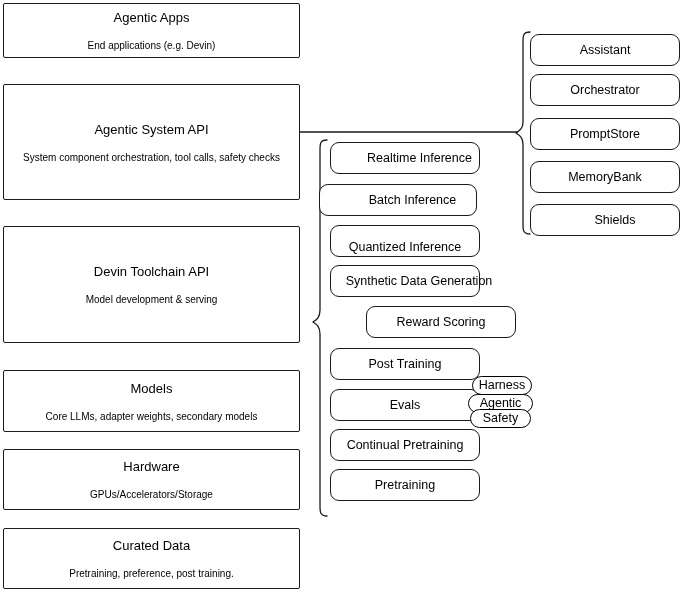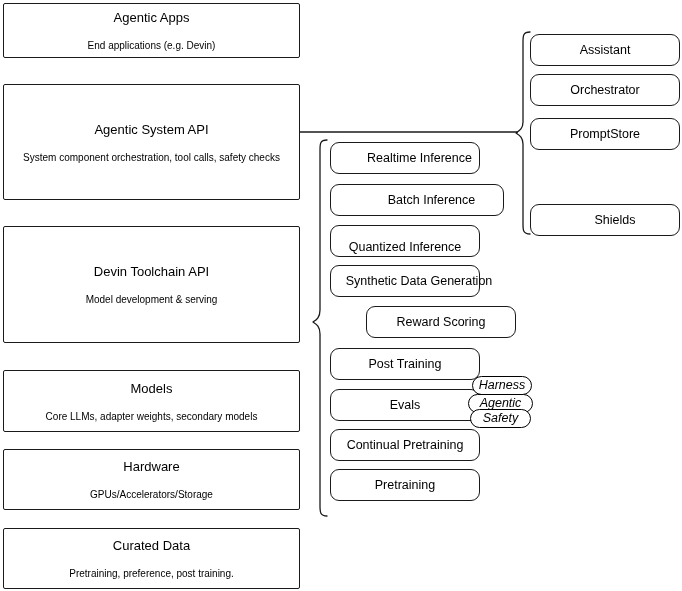--- a/index.html
+++ b/index.html
@@ -60,21 +60,20 @@
     border: 1.5px solid #000000;
     border-radius: 999px;
     background: #ffffff;
     display: flex;
     align-items: center;
     justify-content: center;
     font-size: 12.5px;
     line-height: 1;
     white-space: nowrap;
     z-index: 6;
-    font-style: italic;
   }
   .brace-svg {
     position: absolute;
     z-index: 2;
     overflow: visible;
   }
   .brace-svg path {
     fill: none;
     stroke: #1a1a1a;
     stroke-width: 1.3;
@@ -146,21 +145,21 @@
   </div>
 
   <div class="box layer-box" style="left:3px; top:528px; width:297px; height:61px;">
     <div class="title">Curated Data</div>
     <div class="subtitle">Pretraining, preference, post training.</div>
   </div>
 
   <div class="box cap-box" style="left:330px; top:142px; width:150px; height:32px;padding-left:29px;">
     <div class="title">Realtime Inference</div>
   </div>
-  <div class="box cap-box" style="left:330px; top:184px; width:174px; height:32px;padding-left:29px;">
+  <div class="box cap-box" style="left:319px; top:184px; width:158px; height:32px;padding-left:29px;">
     <div class="title">Batch Inference</div>
   </div>
   <div class="box cap-box" style="left:330px; top:225px; width:150px; height:32px;justify-content:flex-end;">
     <div class="title">Quantized Inference</div>
   </div>
   <div class="box cap-box" style="left:330px; top:265px; width:150px; height:32px;padding-left:28px;">
     <div class="title">Synthetic Data Generation</div>
   </div>
   <div class="box cap-box" style="left:330px; top:306px; width:150px; height:32px;margin-left:36px;">
     <div class="title">Reward Scoring</div>
@@ -184,17 +183,20 @@
 
   <div class="box comp-box" style="left:530px; top:34px; width:150px; height:32px;">
     <div class="title">Assistant</div>
   </div>
   <div class="box comp-box" style="left:530px; top:74px; width:150px; height:32px;">
     <div class="title">Orchestrator</div>
   </div>
   <div class="box comp-box" style="left:530px; top:118px; width:150px; height:32px;">
     <div class="title">PromptStore</div>
   </div>
+  <div class="box comp-box" style="left:530px; top:161px; width:150px; height:32px;">
+    <div class="title">MemoryBank</div>
+  </div>
   <div class="box comp-box" style="left:530px; top:204px; width:150px; height:32px;padding-left:20px;">
     <div class="title">Shields</div>
   </div>
 
 </div>
 
 </body></html>

